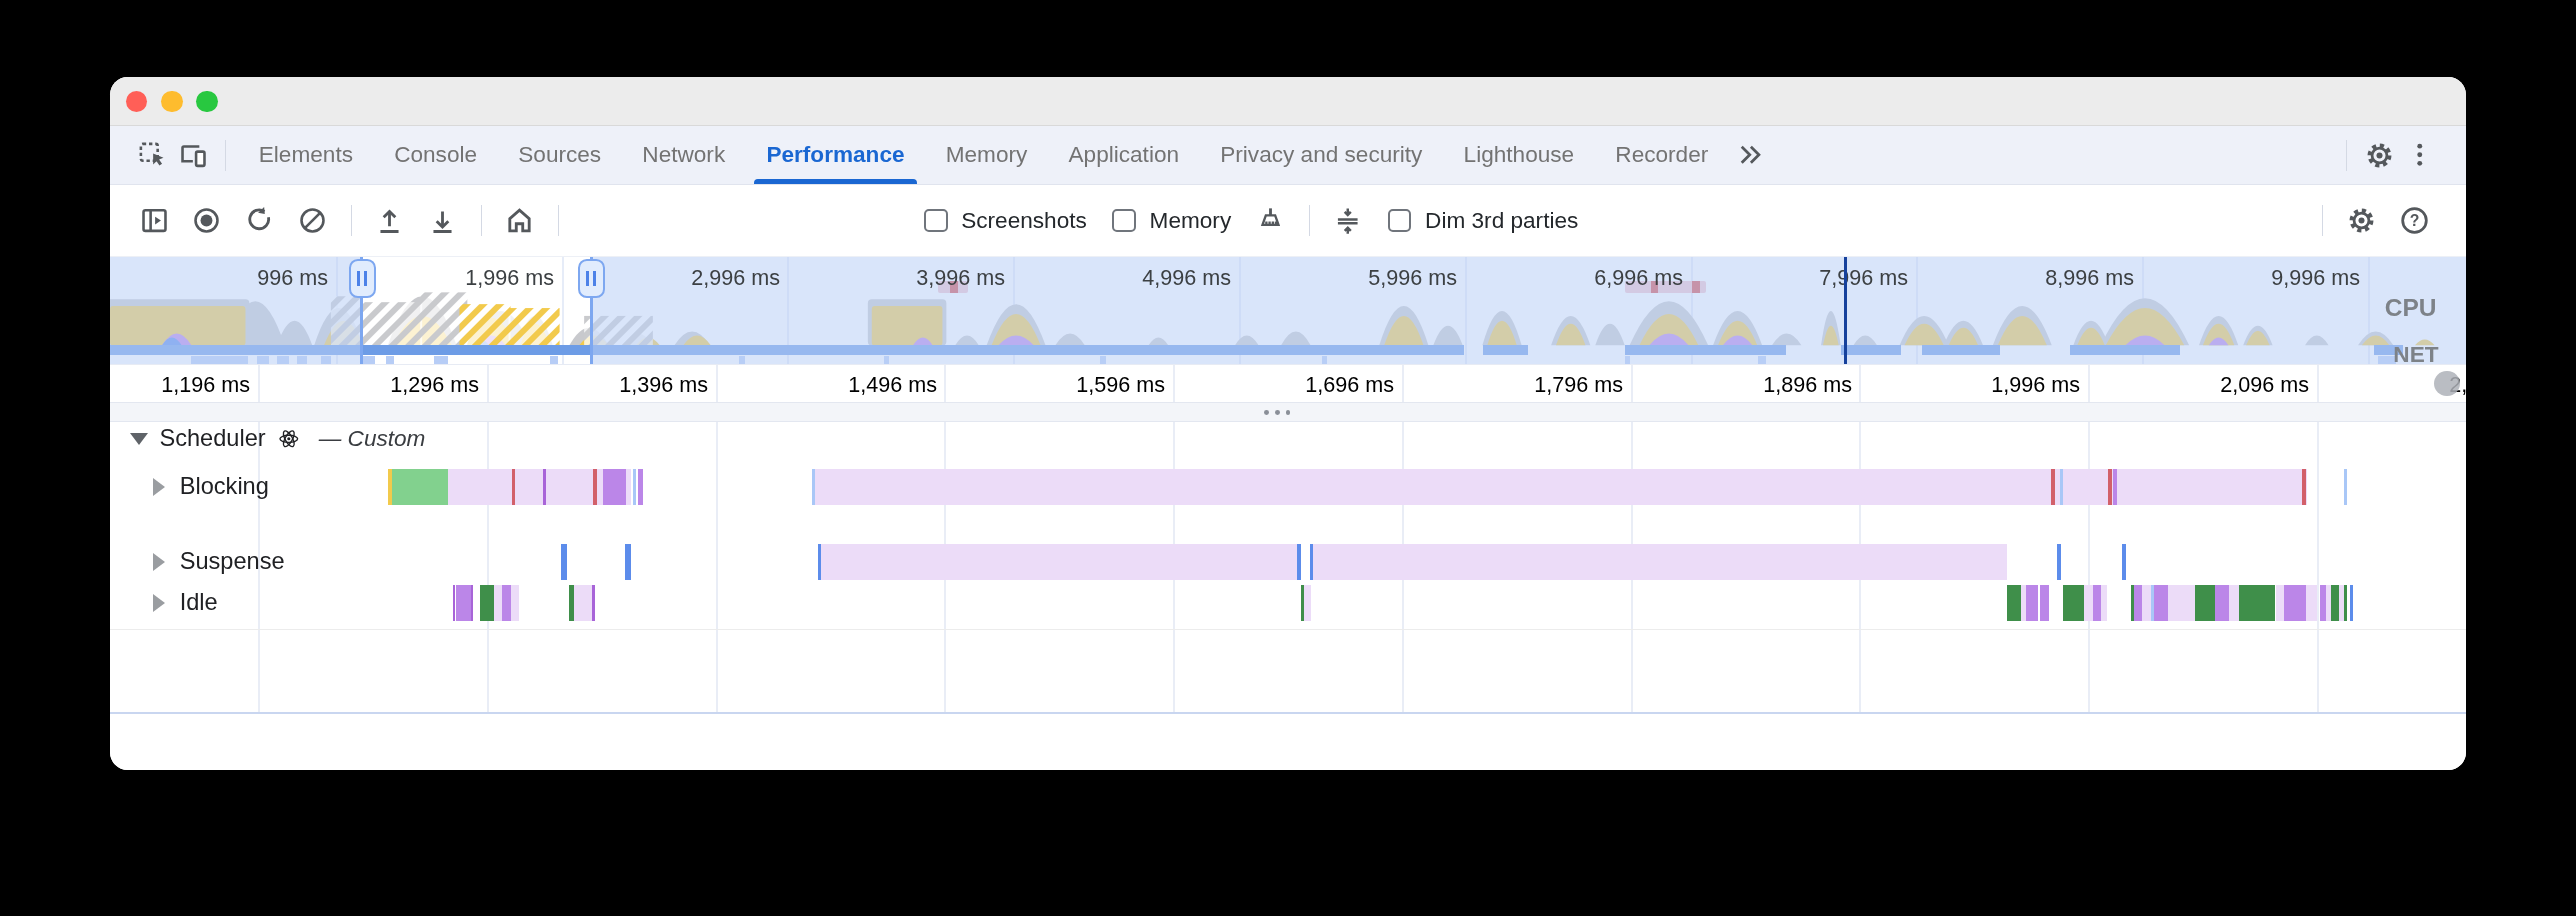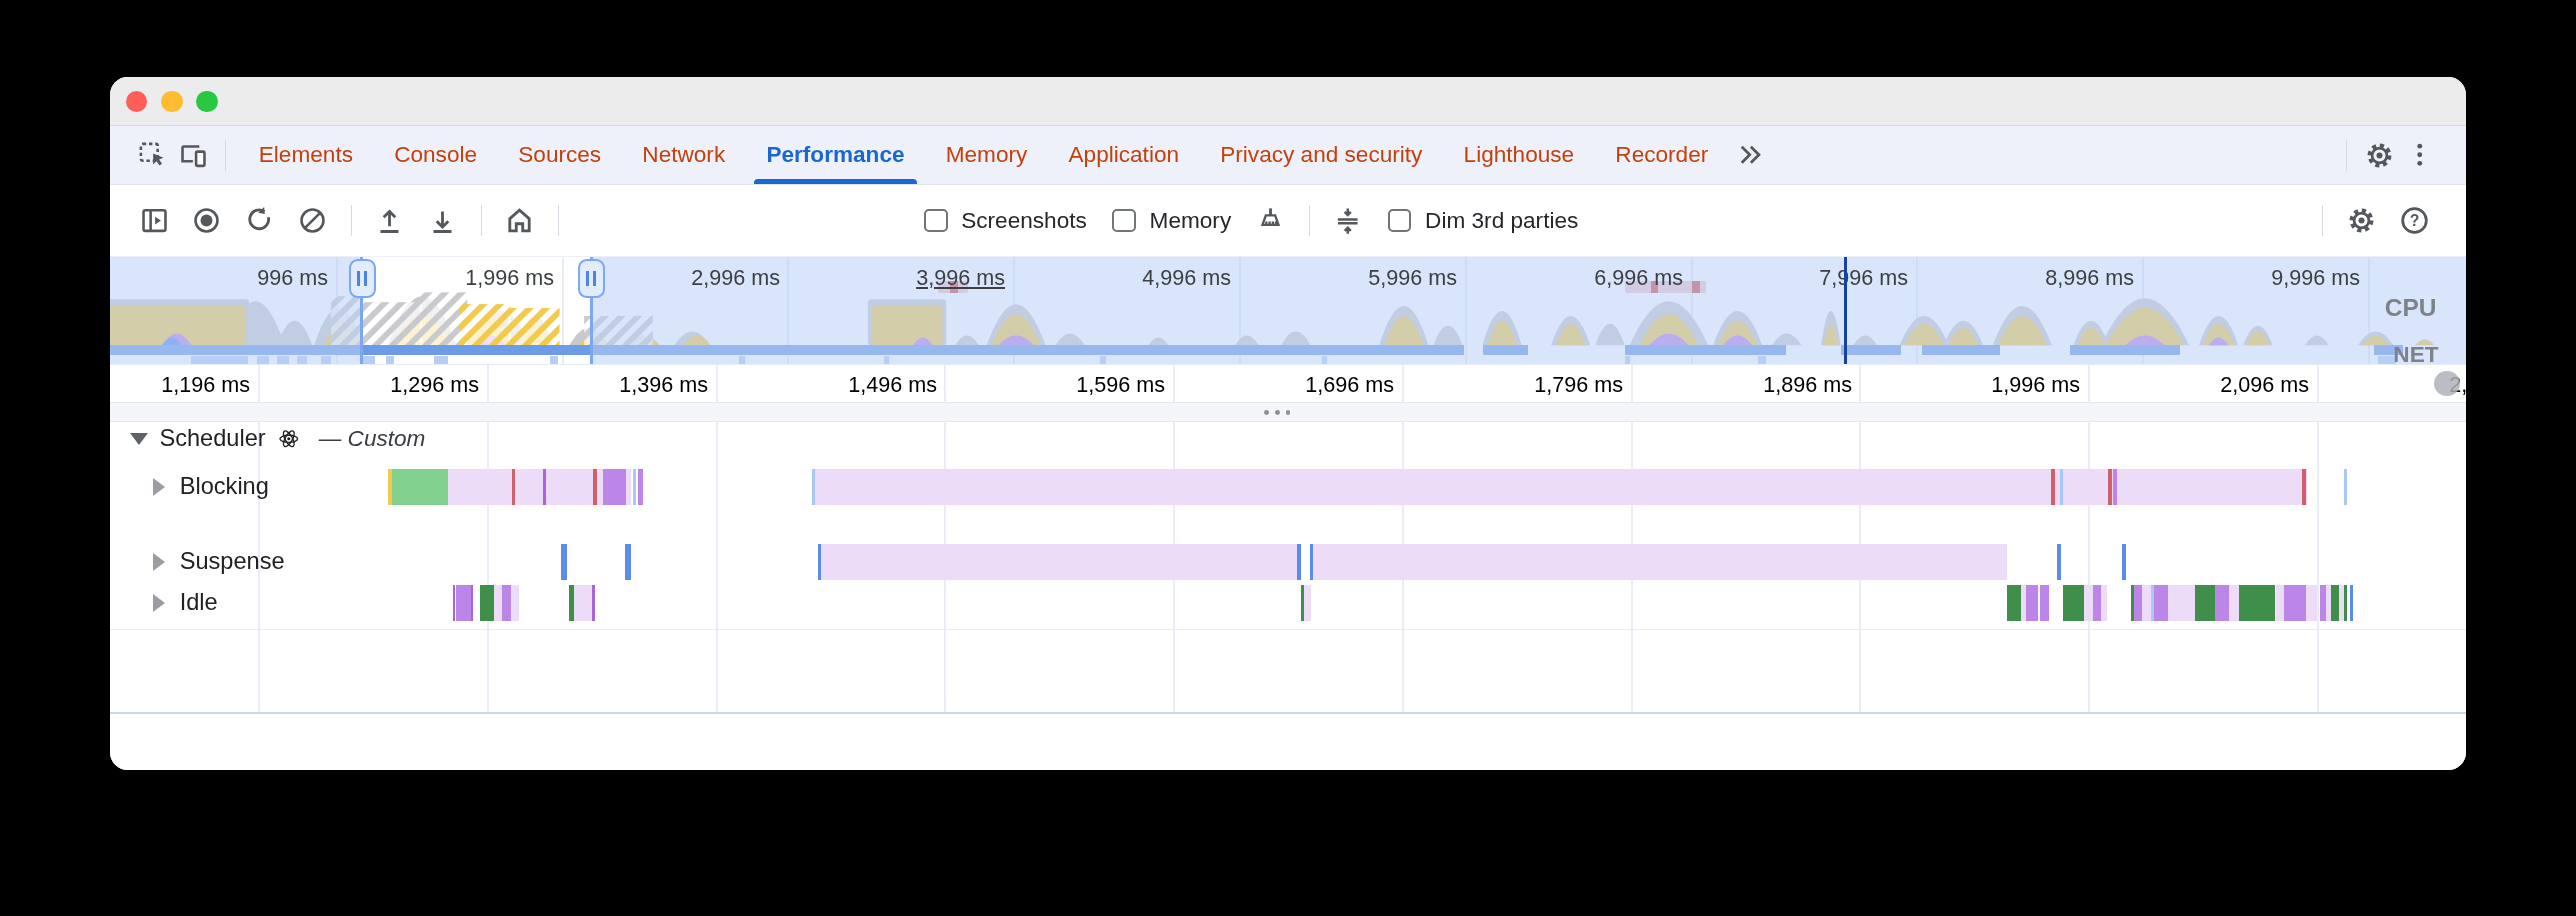--- a/index.html
+++ b/index.html
@@ -13,21 +13,21 @@
   .tl{position:absolute;top:13.7px;width:21.6px;height:21.6px;border-radius:50%;}
   .tl.red{left:15.7px;background:#ff5f57;}
   .tl.yel{left:51px;background:#febc2e;}
   .tl.grn{left:86px;background:#28c840;}
   
   .tabbar{height:59px;background:#eef1f9;border-bottom:1px solid #e0e4ee;display:flex;align-items:center;padding:0 25.5px 0 21.6px;}
   .ico{display:inline-flex;align-items:center;justify-content:center;width:41px;height:41px;flex:0 0 auto;cursor:pointer;}
   .ico svg{display:block;}
   .vdiv{width:1px;height:31px;background:#d4d9e4;margin:0 11.8px;flex:0 0 auto;}
   .tabs{display:flex;align-items:stretch;height:100%;}
-  .tab{display:flex;align-items:center;padding:0 20.6px;font-size:22.6px;color:#c2410c;position:relative;cursor:pointer;white-space:nowrap;}
+  .tab{display:flex;align-items:center;padding:0 20.6px;font-size:22.6px;color:#737373;position:relative;cursor:pointer;white-space:nowrap;}
   .tab.active{color:#1a67d2;font-weight:700;}
   .tab.active::after{content:"";position:absolute;left:7.9px;right:7.9px;bottom:0;height:4.9px;background:#1a67d2;border-radius:3.9px 3.9px 0 0;}
   .sp{flex:1;}
   
   .ptoolbar{height:72px;background:#fff;display:flex;align-items:center;padding:0 25.5px 0 17.7px;border-bottom:1px solid #edf0f6;}
   .tbico{display:inline-flex;align-items:center;justify-content:center;width:43px;height:43px;margin:0 4.9px;cursor:pointer;}
   .cbx{display:flex;align-items:center;margin-left:25.5px;cursor:pointer;}
   .cbx .box{width:23.6px;height:23.6px;border:2.5px solid #70757c;border-radius:4.9px;background:#fff;}
   .cbx .lbl{font-size:22.6px;color:#24282c;margin-left:13.7px;white-space:nowrap;}
   
@@ -368,21 +368,21 @@
         </div>
         <div class="hline" style="left: 480px;"></div>
         <div class="hchip" style="left: 468px;">
           <i></i>
           <i></i>
         </div>
         <div class="playhead" style="left: 1734px;"></div>
         <div class="ovlabel" style="left: 218px;">996 ms</div>
         <div class="ovlabel" style="left: 444px;">1,996 ms</div>
         <div class="ovlabel" style="left: 670px;">2,996 ms</div>
-        <div class="ovlabel" style="left: 895px; text-decoration: underline;">3,996 ms</div>
+        <div class="ovlabel" style="left: 895px;">3,996 ms</div>
         <div class="ovlabel" style="left: 1121px;">4,996 ms</div>
         <div class="ovlabel" style="left: 1347px;">5,996 ms</div>
         <div class="ovlabel" style="left: 1573px;">6,996 ms</div>
         <div class="ovlabel" style="left: 1798px;">7,996 ms</div>
         <div class="ovlabel" style="left: 2024px;">8,996 ms</div>
         <div class="ovlabel" style="left: 2250px;">9,996 ms</div>
         <div class="cpulab">CPU</div>
         <div class="netlab">NET</div>
       </div>
     <div class="ruler" id="ruler">

